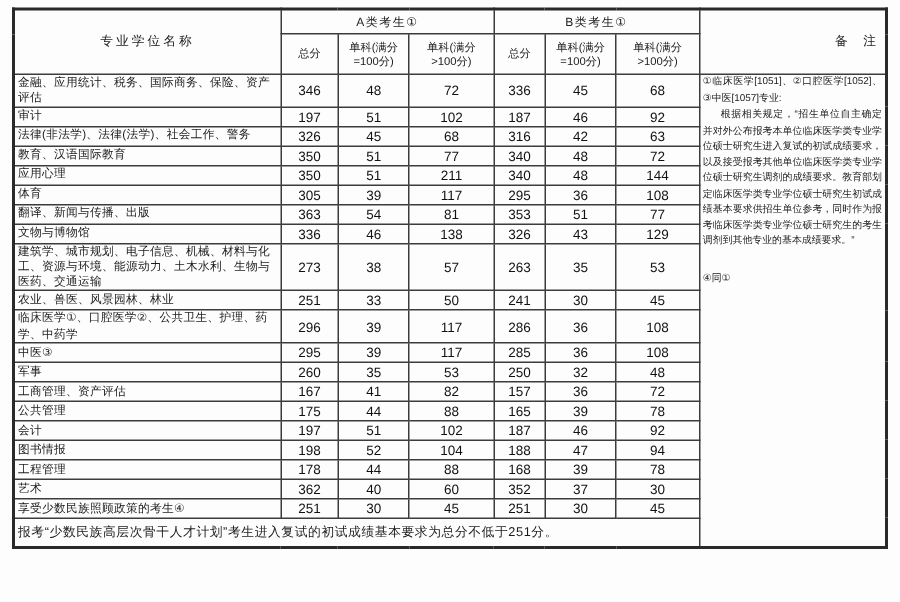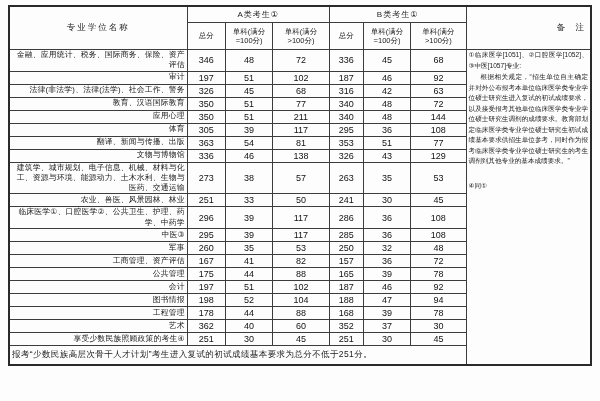--- a/index.html
+++ b/index.html
@@ -30,21 +30,21 @@
   .sub-hd{
     text-align:center;font-size:7.5px;line-height:1.25;height:26px;color:#222;
   }
   .name-hd{
     text-align:center;font-size:8.5px;letter-spacing:2px;color:#222;font-family:Liberation Mono, monospace;
   }
   .remark-hd{
     text-align:right;font-size:8.5px;letter-spacing:4px;color:#222;
   }
   td.name-cell{
-    text-align:right;font-size:7.8px;line-height:1.32;padding:1px 3px;color:#1b1b1b;
+    text-align:left;font-size:7.8px;line-height:1.32;padding:1px 3px;color:#1b1b1b;
     letter-spacing:0.2px;
   }
   td.num-cell{
     text-align:center;font-size:9px;color:#111;
   }
   tr.data-row{height:13px;}
   td.remarks-cell{
     vertical-align:top;text-align:left;
     font-size:6.6px;line-height:1.6;color:#222;
     padding:3px 3px 2px 4px;

